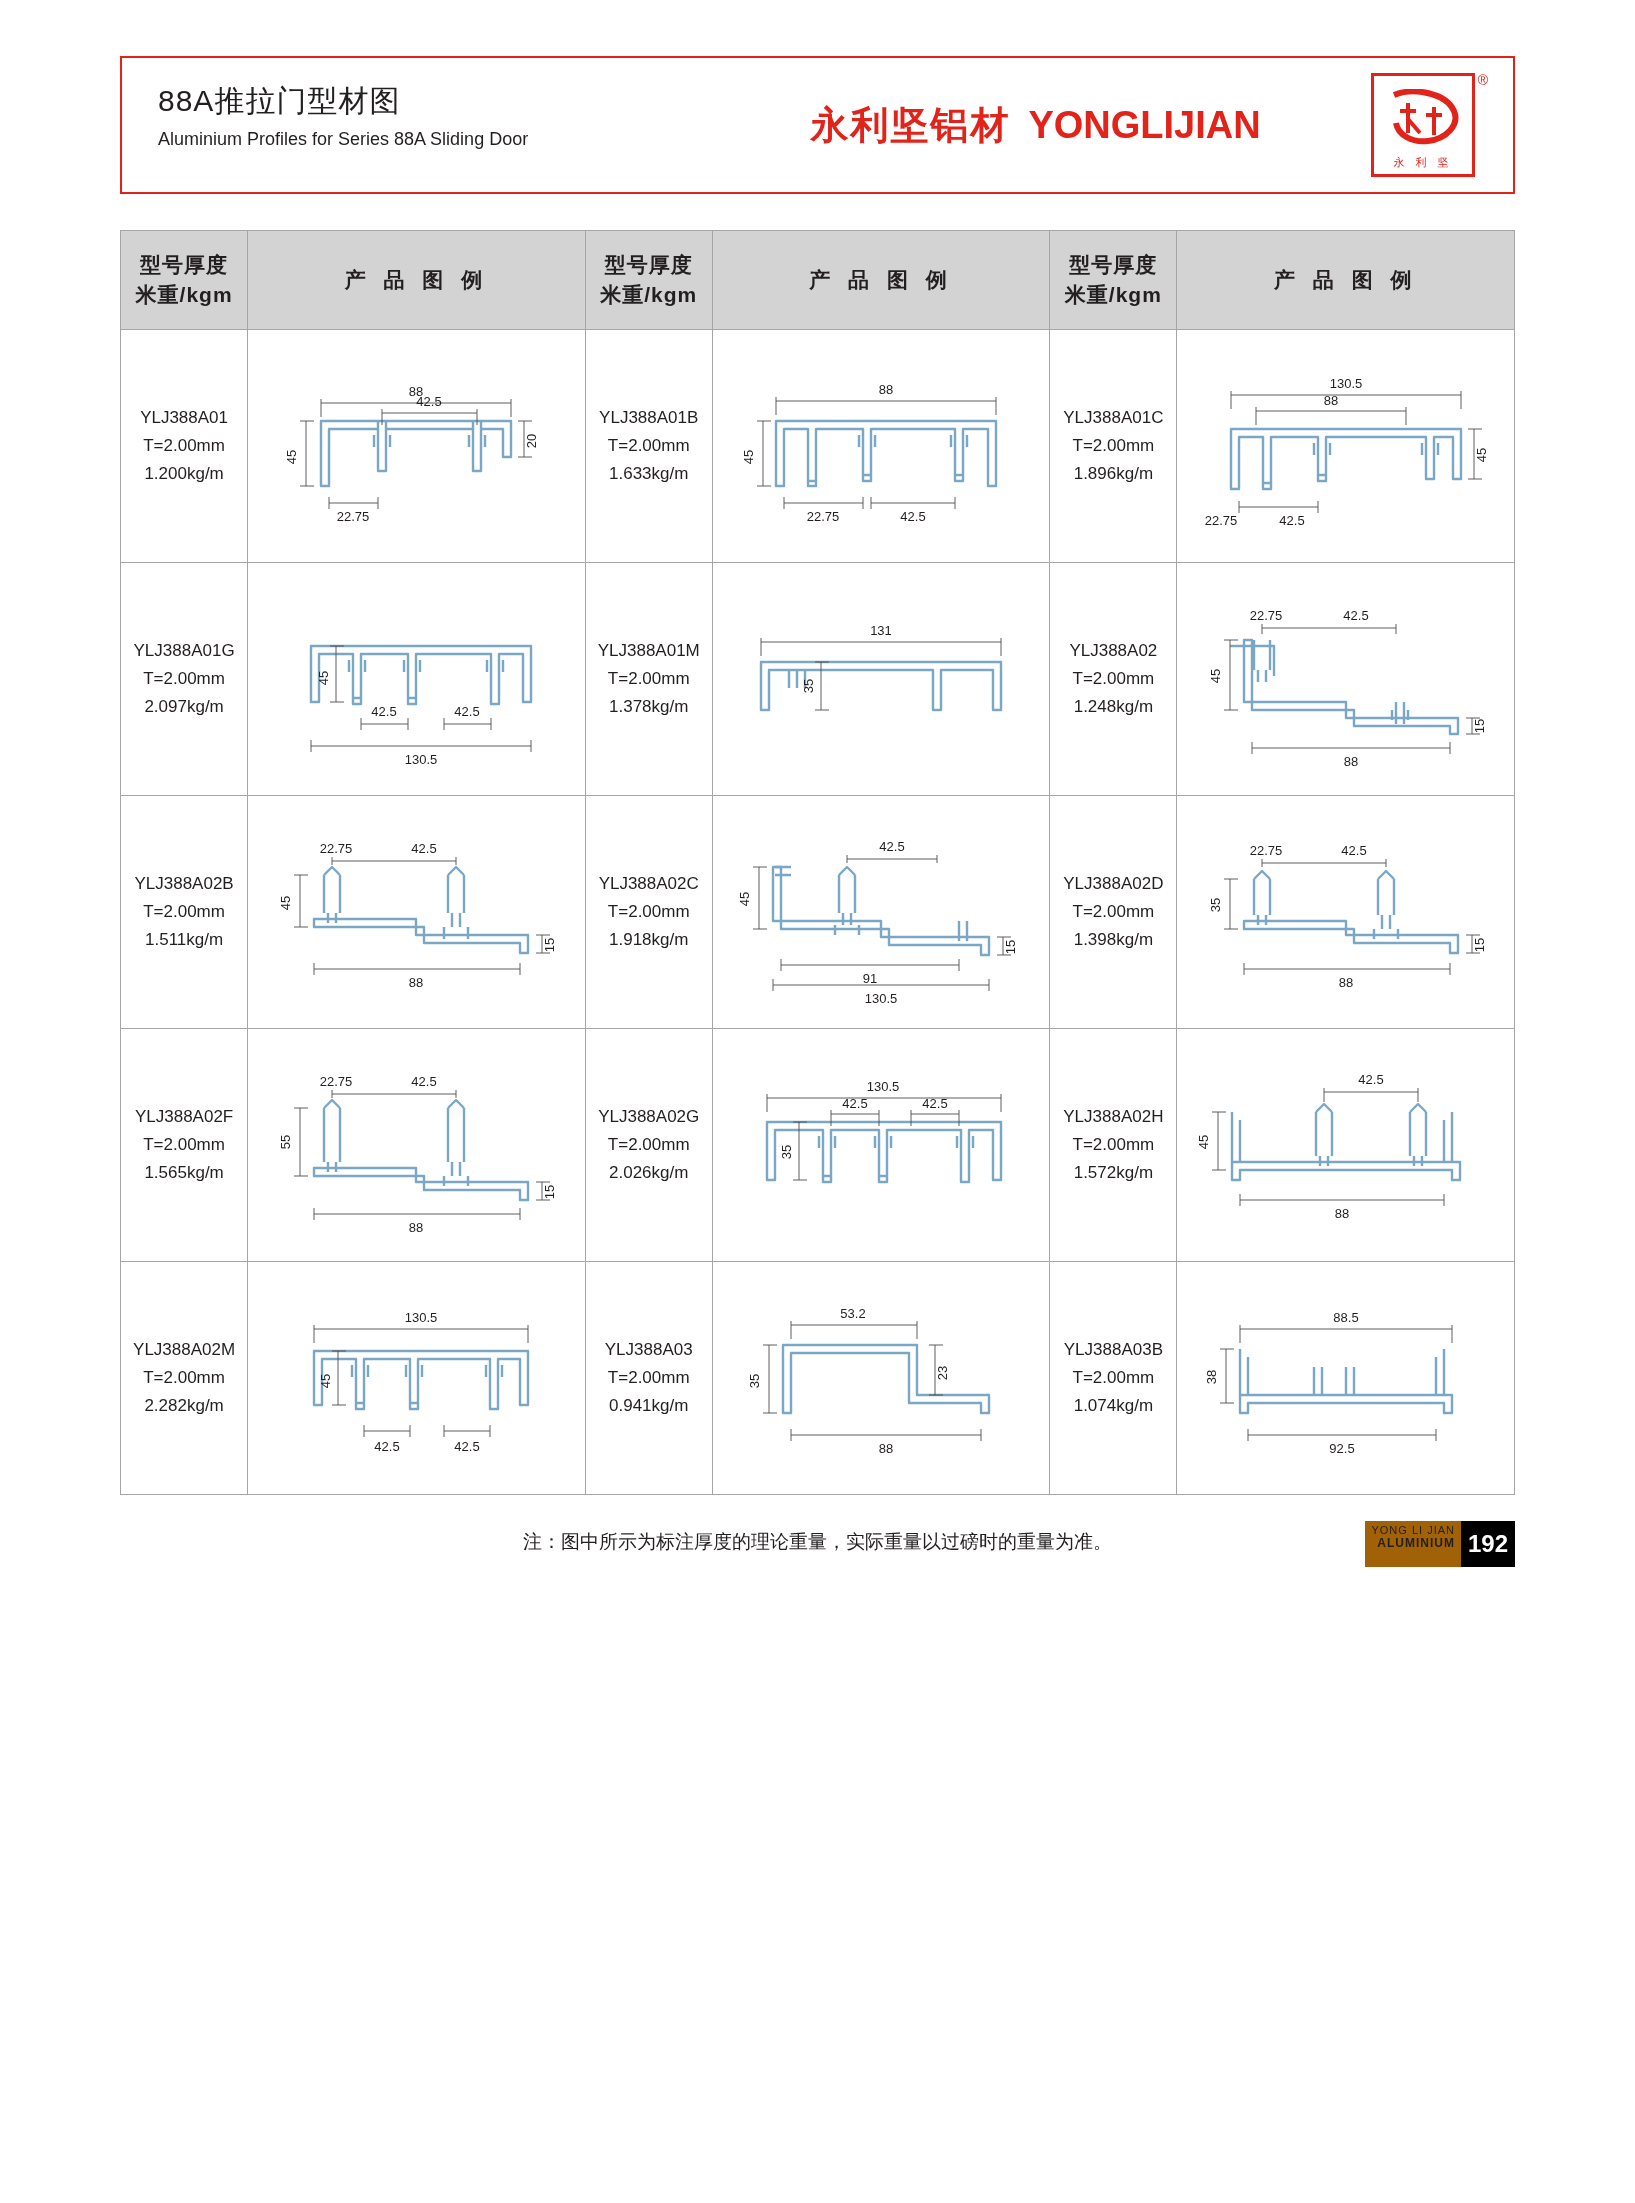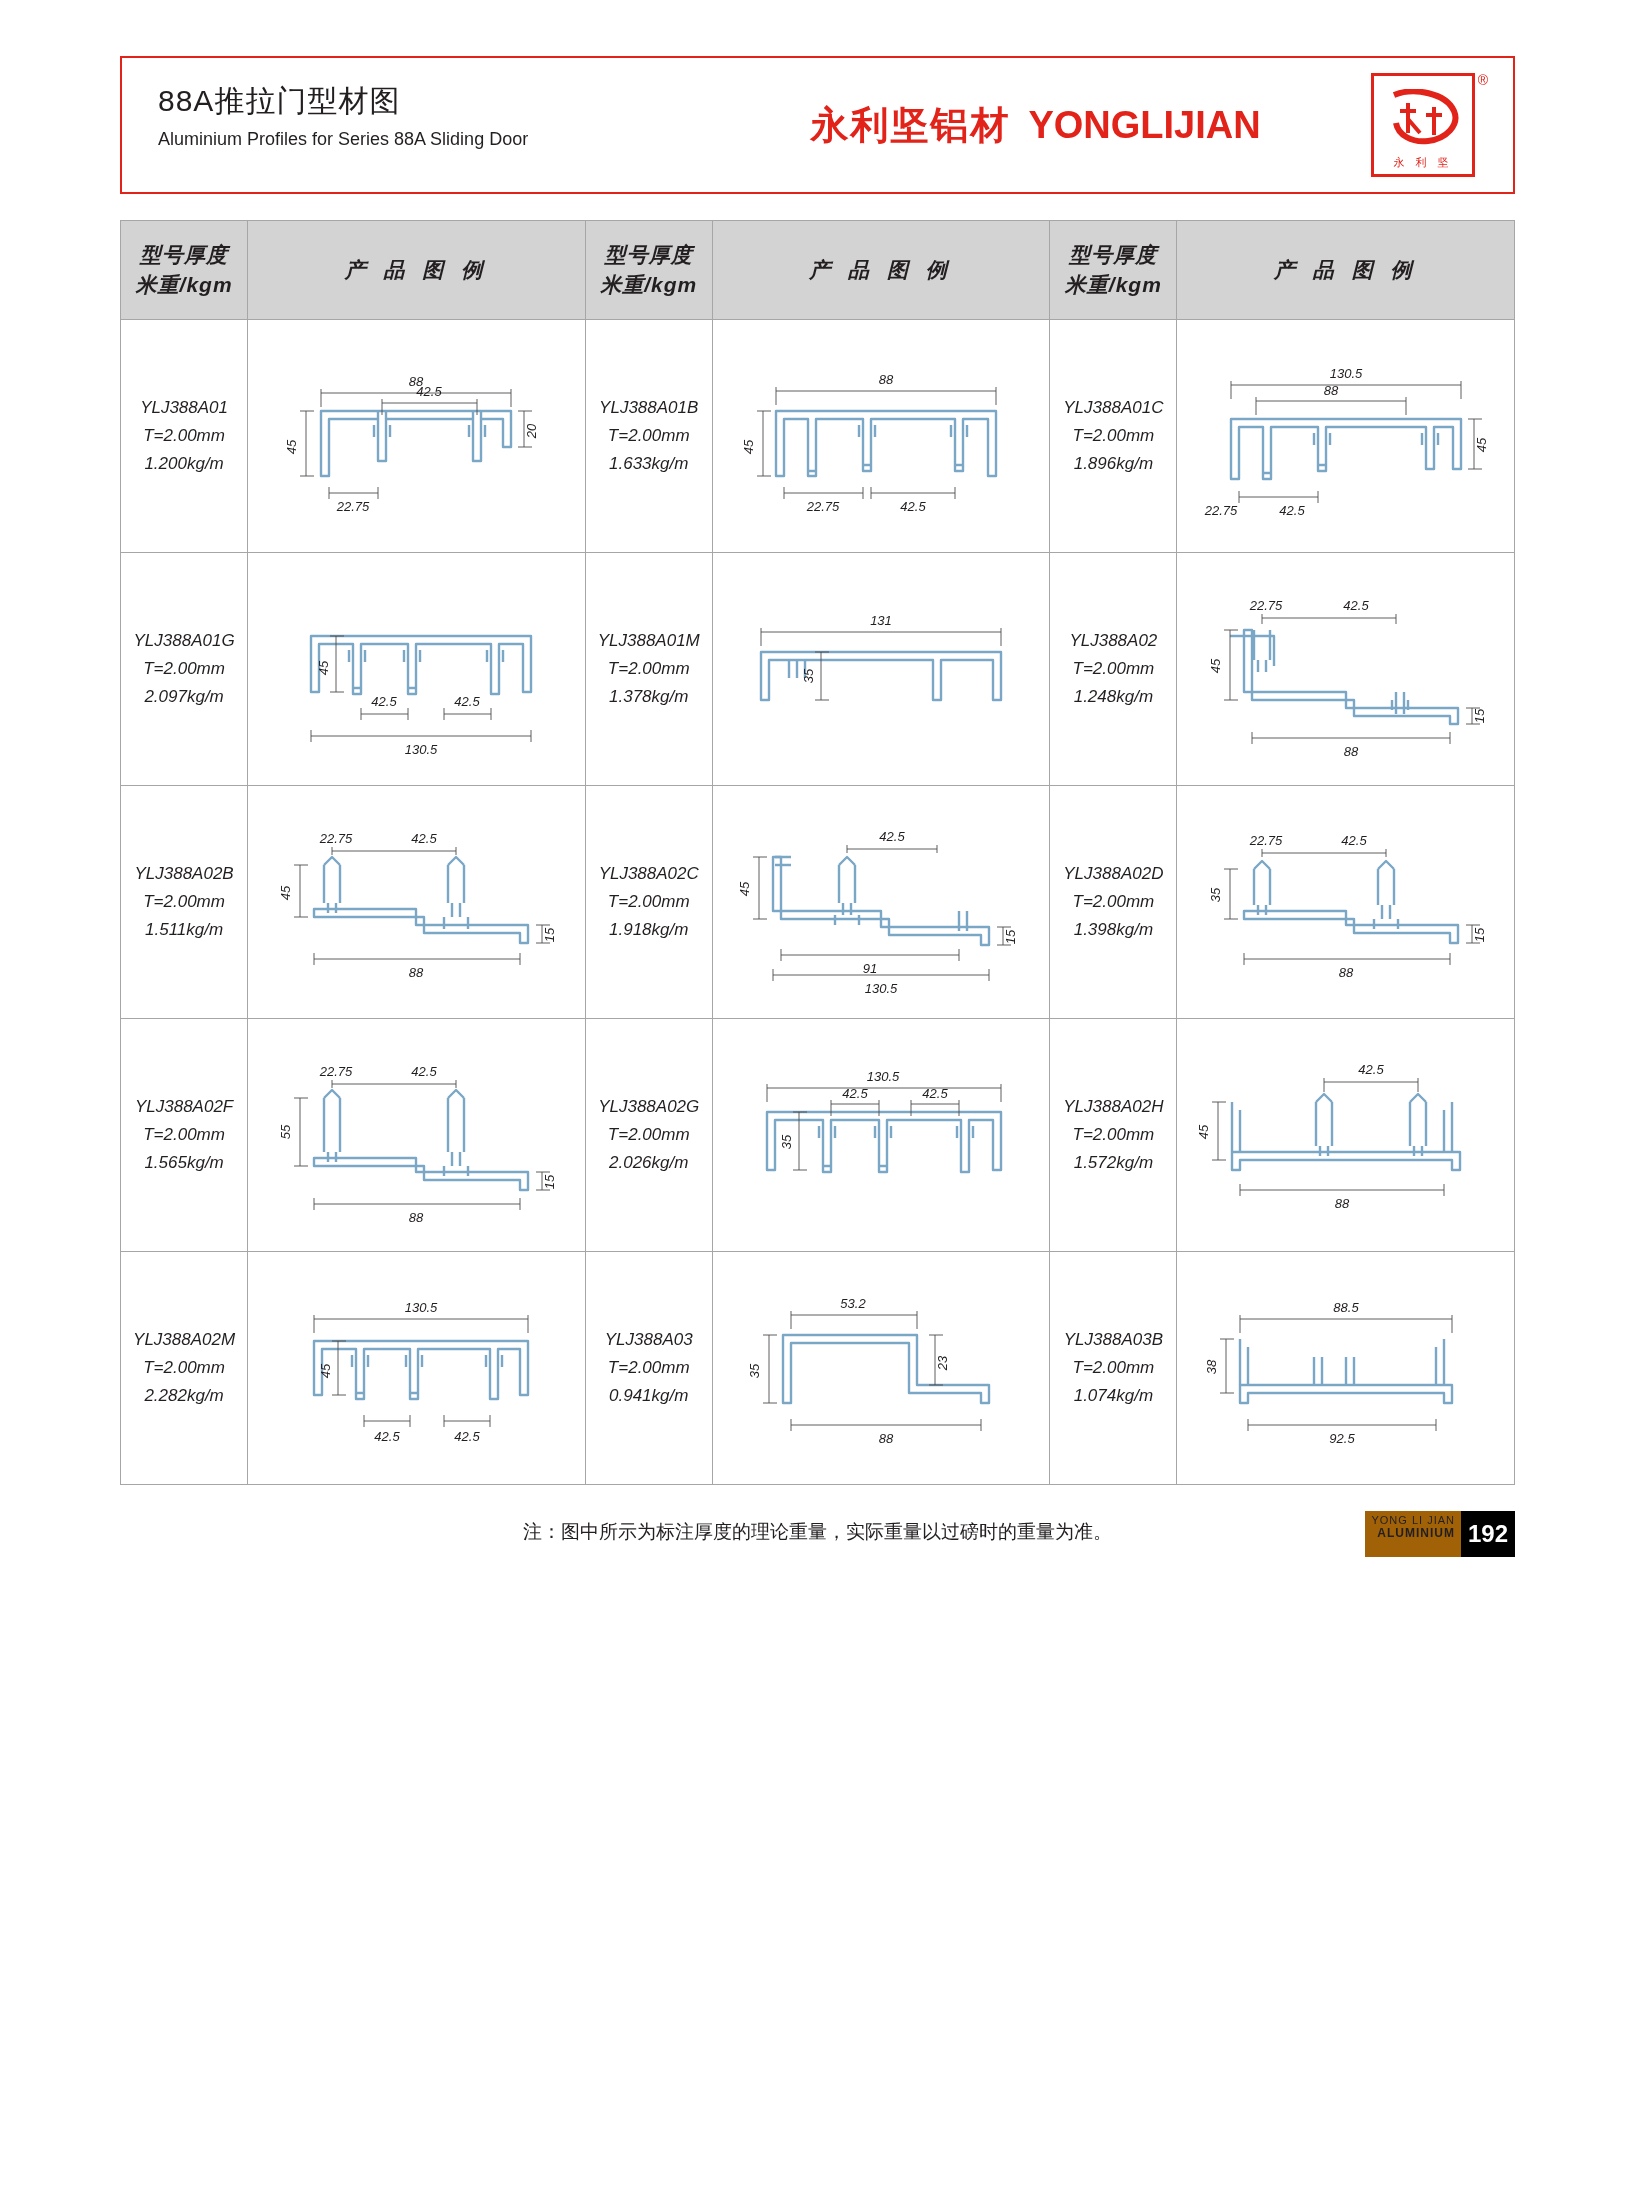--- a/index.html
+++ b/index.html
@@ -92,25 +92,24 @@
   }
   .logo-reg {
     position:absolute;
     top:-4px; right:-16px;
     font-size:14px;
     color:#e2231a;
   }
 
   
   .tbl {
-    margin-top:26px;
+    margin-top:36px;
     width:100%;
     border-collapse:collapse;
     table-layout:fixed;
-    font-style:italic;
   }
   .tbl td, .tbl th {
     border:1px solid #a6a6a6;
     padding:0;
   }
   .hdr-label, .hdr-fig {
     background:#d3d3d3;
     text-align:center;
     vertical-align:middle;
     height:98px;

